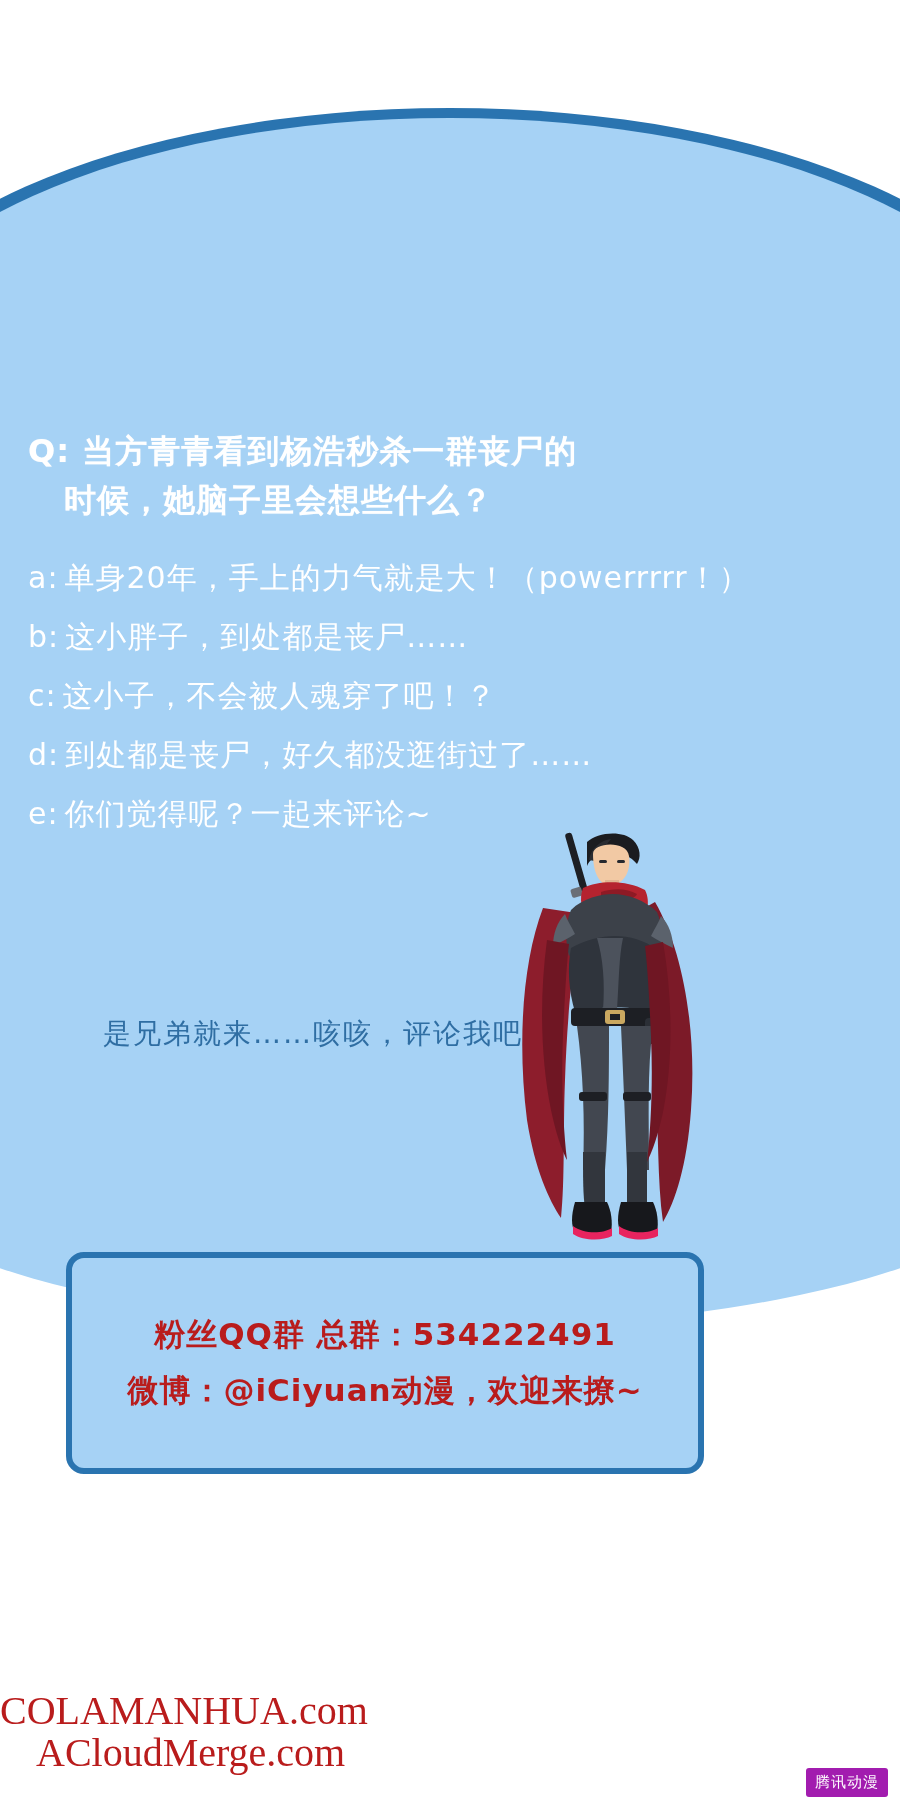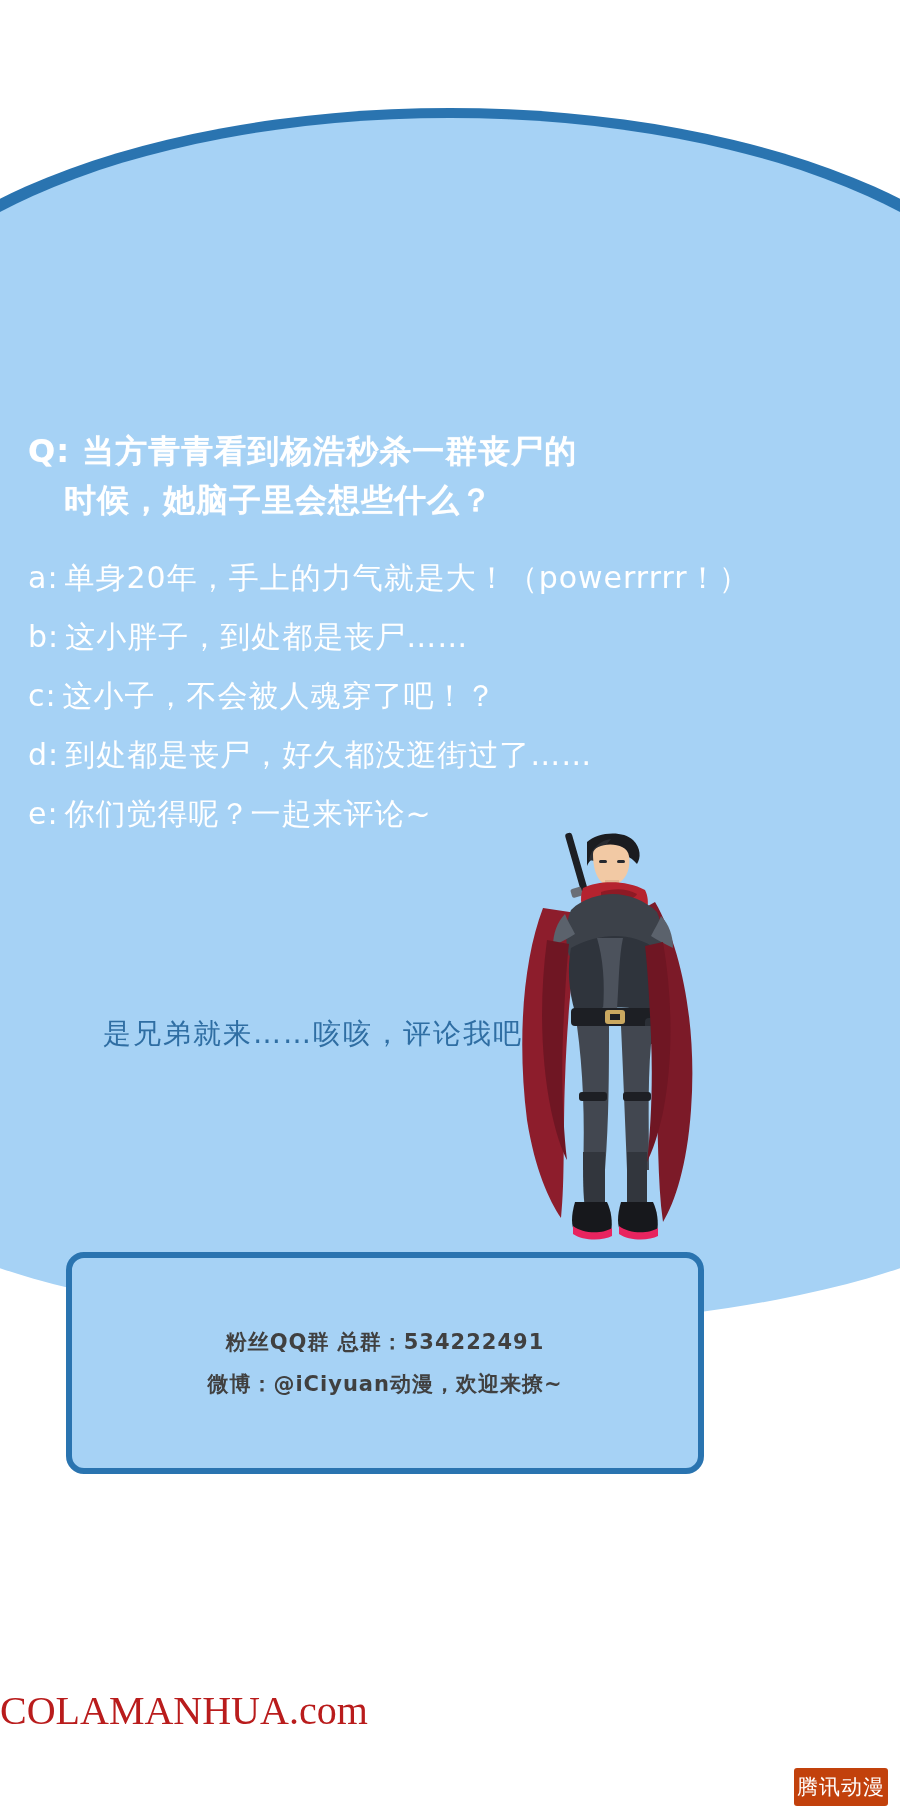--- a/index.html
+++ b/index.html
@@ -81,40 +81,40 @@
   #character{position:absolute;left:505px;top:830px;width:230px;height:425px;z-index:6;}
 
   
   #info-box{
     position:absolute;left:66px;top:1252px;width:638px;height:222px;
     background:#a6d2f5;border:6px solid #2a74b0;border-radius:18px;
     box-sizing:border-box;z-index:7;
     display:flex;flex-direction:column;justify-content:center;align-items:center;
   }
   .info-line{
-    color:#404040;font-size:21px;font-weight:bold;letter-spacing:1px;
+    color:#b91c1c;font-size:31px;font-weight:bold;letter-spacing:1px;
     margin:7px 0;white-space:nowrap;
     font-family:"DejaVu Sans","Liberation Sans",sans-serif;
   }
 
   
   #watermark{
     position:absolute;left:0;top:1690px;width:520px;z-index:8;
     font-family:"Liberation Serif","DejaVu Serif",serif;
     color:#b91c1c;
   }
   #watermark .wm{
     font-size:40px;line-height:1.05;letter-spacing:0px;
   }
   #watermark .wm2{padding-left:36px;}
 
   #tencent-badge{
     position:absolute;right:12px;top:1768px;z-index:8;
-    background:#c2410c;color:#ffffff;font-size:21px;
-    padding:5px 3px;border-radius:3px;letter-spacing:1px;
+    background:#a21caf;color:#ffffff;font-size:15px;
+    padding:5px 9px;border-radius:3px;letter-spacing:1px;
     font-family:"DejaVu Sans","Liberation Sans",sans-serif;
   }
 </style>
 </head>
 <body>
 
 <div id="blue-panel-ring"></div>
 <div id="blue-panel"></div>
 <div id="white-cut"></div>
 
@@ -199,17 +199,18 @@
     <path d="M158 112 C168 170 168 232 158 282 C152 310 146 324 142 332 C146 298 148 252 146 206 C144 162 142 132 140 116 Z" fill="#6f1623"></path>
   </svg>
 
   <div id="info-box">
     <div class="info-line">粉丝QQ群 总群：534222491</div>
     <div class="info-line">微博：@iCiyuan动漫，欢迎来撩~</div>
   </div>
 
   <div id="watermark">
     <div class="wm">COLAMANHUA.com</div>
+    <div class="wm wm2">ACloudMerge.com</div>
   </div>
 
   <div id="tencent-badge">腾讯动漫</div>
 
 </div>
 
 </body></html>

